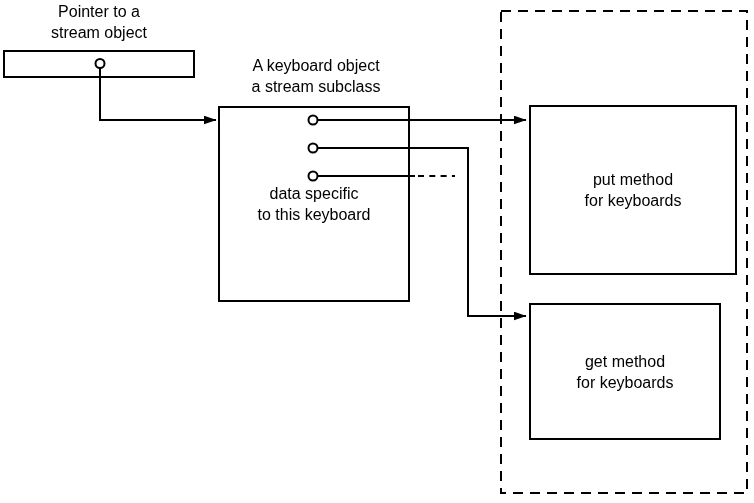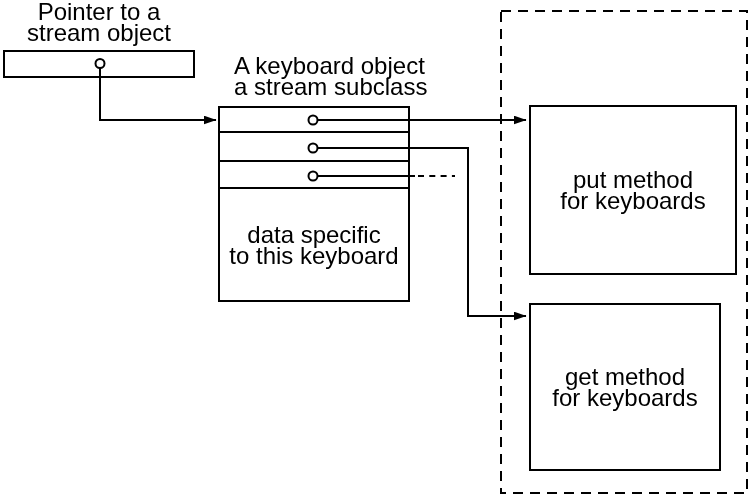--- a/index.html
+++ b/index.html
@@ -11,21 +11,21 @@
     position: relative;
     width: 754px;
     height: 503px;
     background: #ffffff;
     font-family: "Liberation Sans", sans-serif;
     color: #000000;
     overflow: hidden;
   }
   .label {
     position: absolute;
-    font-size: 24px;
+    font-size: 16px;
     line-height: 21px;
     white-space: pre-line;
     color: #000000;
   }
   .center { text-align: center; }
   .box {
     position: absolute;
     border: 2px solid #000000;
     box-sizing: border-box;
     background: transparent;
@@ -33,21 +33,21 @@
   
   .kb-rows {
     position: absolute;
     left: 218px;
     top: 106px;
     width: 192px;
     height: 196px;
     border: 2px solid #000000;
     box-sizing: border-box;
     display: flex;
-    flex-direction: column;
+    flex-direction: row;
   }
   .kb-slot { box-sizing: border-box; border-bottom: 2px solid #000000; }
   .kb-slot.r1 { height: 25px; }
   .kb-slot.r2 { height: 29px; }
   .kb-slot.r3 { height: 27px; }
   .kb-data {
     flex: 1;
     display: flex;
     align-items: center;
     justify-content: center;
@@ -72,40 +72,40 @@
 </head>
 <body>
 
 <div class="canvas">
 
   <div class="label center" style="left:2px; top:1px; width:194px;">Pointer to a
 stream object</div>
 
   <div class="box" style="left:3px; top:50px; width:192px; height:28px;"></div>
 
-  <div class="label" style="left:234px; top:55px; width:200px; text-align:left;">A keyboard object
+  <div class="label" style="left:216px; top:55px; width:200px; text-align:center;">A keyboard object
 a stream subclass</div>
 
   <div class="kb-rows">
     <div class="kb-slot r1"></div>
     <div class="kb-slot r2"></div>
     <div class="kb-slot r3"></div>
     <div class="kb-data">
       <div class="label center" style="position:static;">data specific
 to this keyboard</div>
     </div>
   </div>
 
 
   <div class="method-box" style="left:529px; top:105px; width:208px; height:170px;">
     <div class="label center" style="position:static;">put method
 for keyboards</div>
   </div>
 
-  <div class="method-box" style="left:529px; top:303px; width:192px; height:168px;">
+  <div class="method-box" style="left:529px; top:303px; width:192px; height:137px;">
     <div class="label center" style="position:static;">get method
 for keyboards</div>
   </div>
 
   <svg class="overlay" viewBox="0 0 754 503" xmlns="http://www.w3.org/2000/svg">
     <defs>
       <marker id="arrow" markerUnits="userSpaceOnUse" markerWidth="14" markerHeight="10" refX="12.5" refY="4.5" orient="auto">
         <path d="M0,0 L13,4.5 L0,9 Z" fill="#000000"></path>
       </marker>
     </defs>

